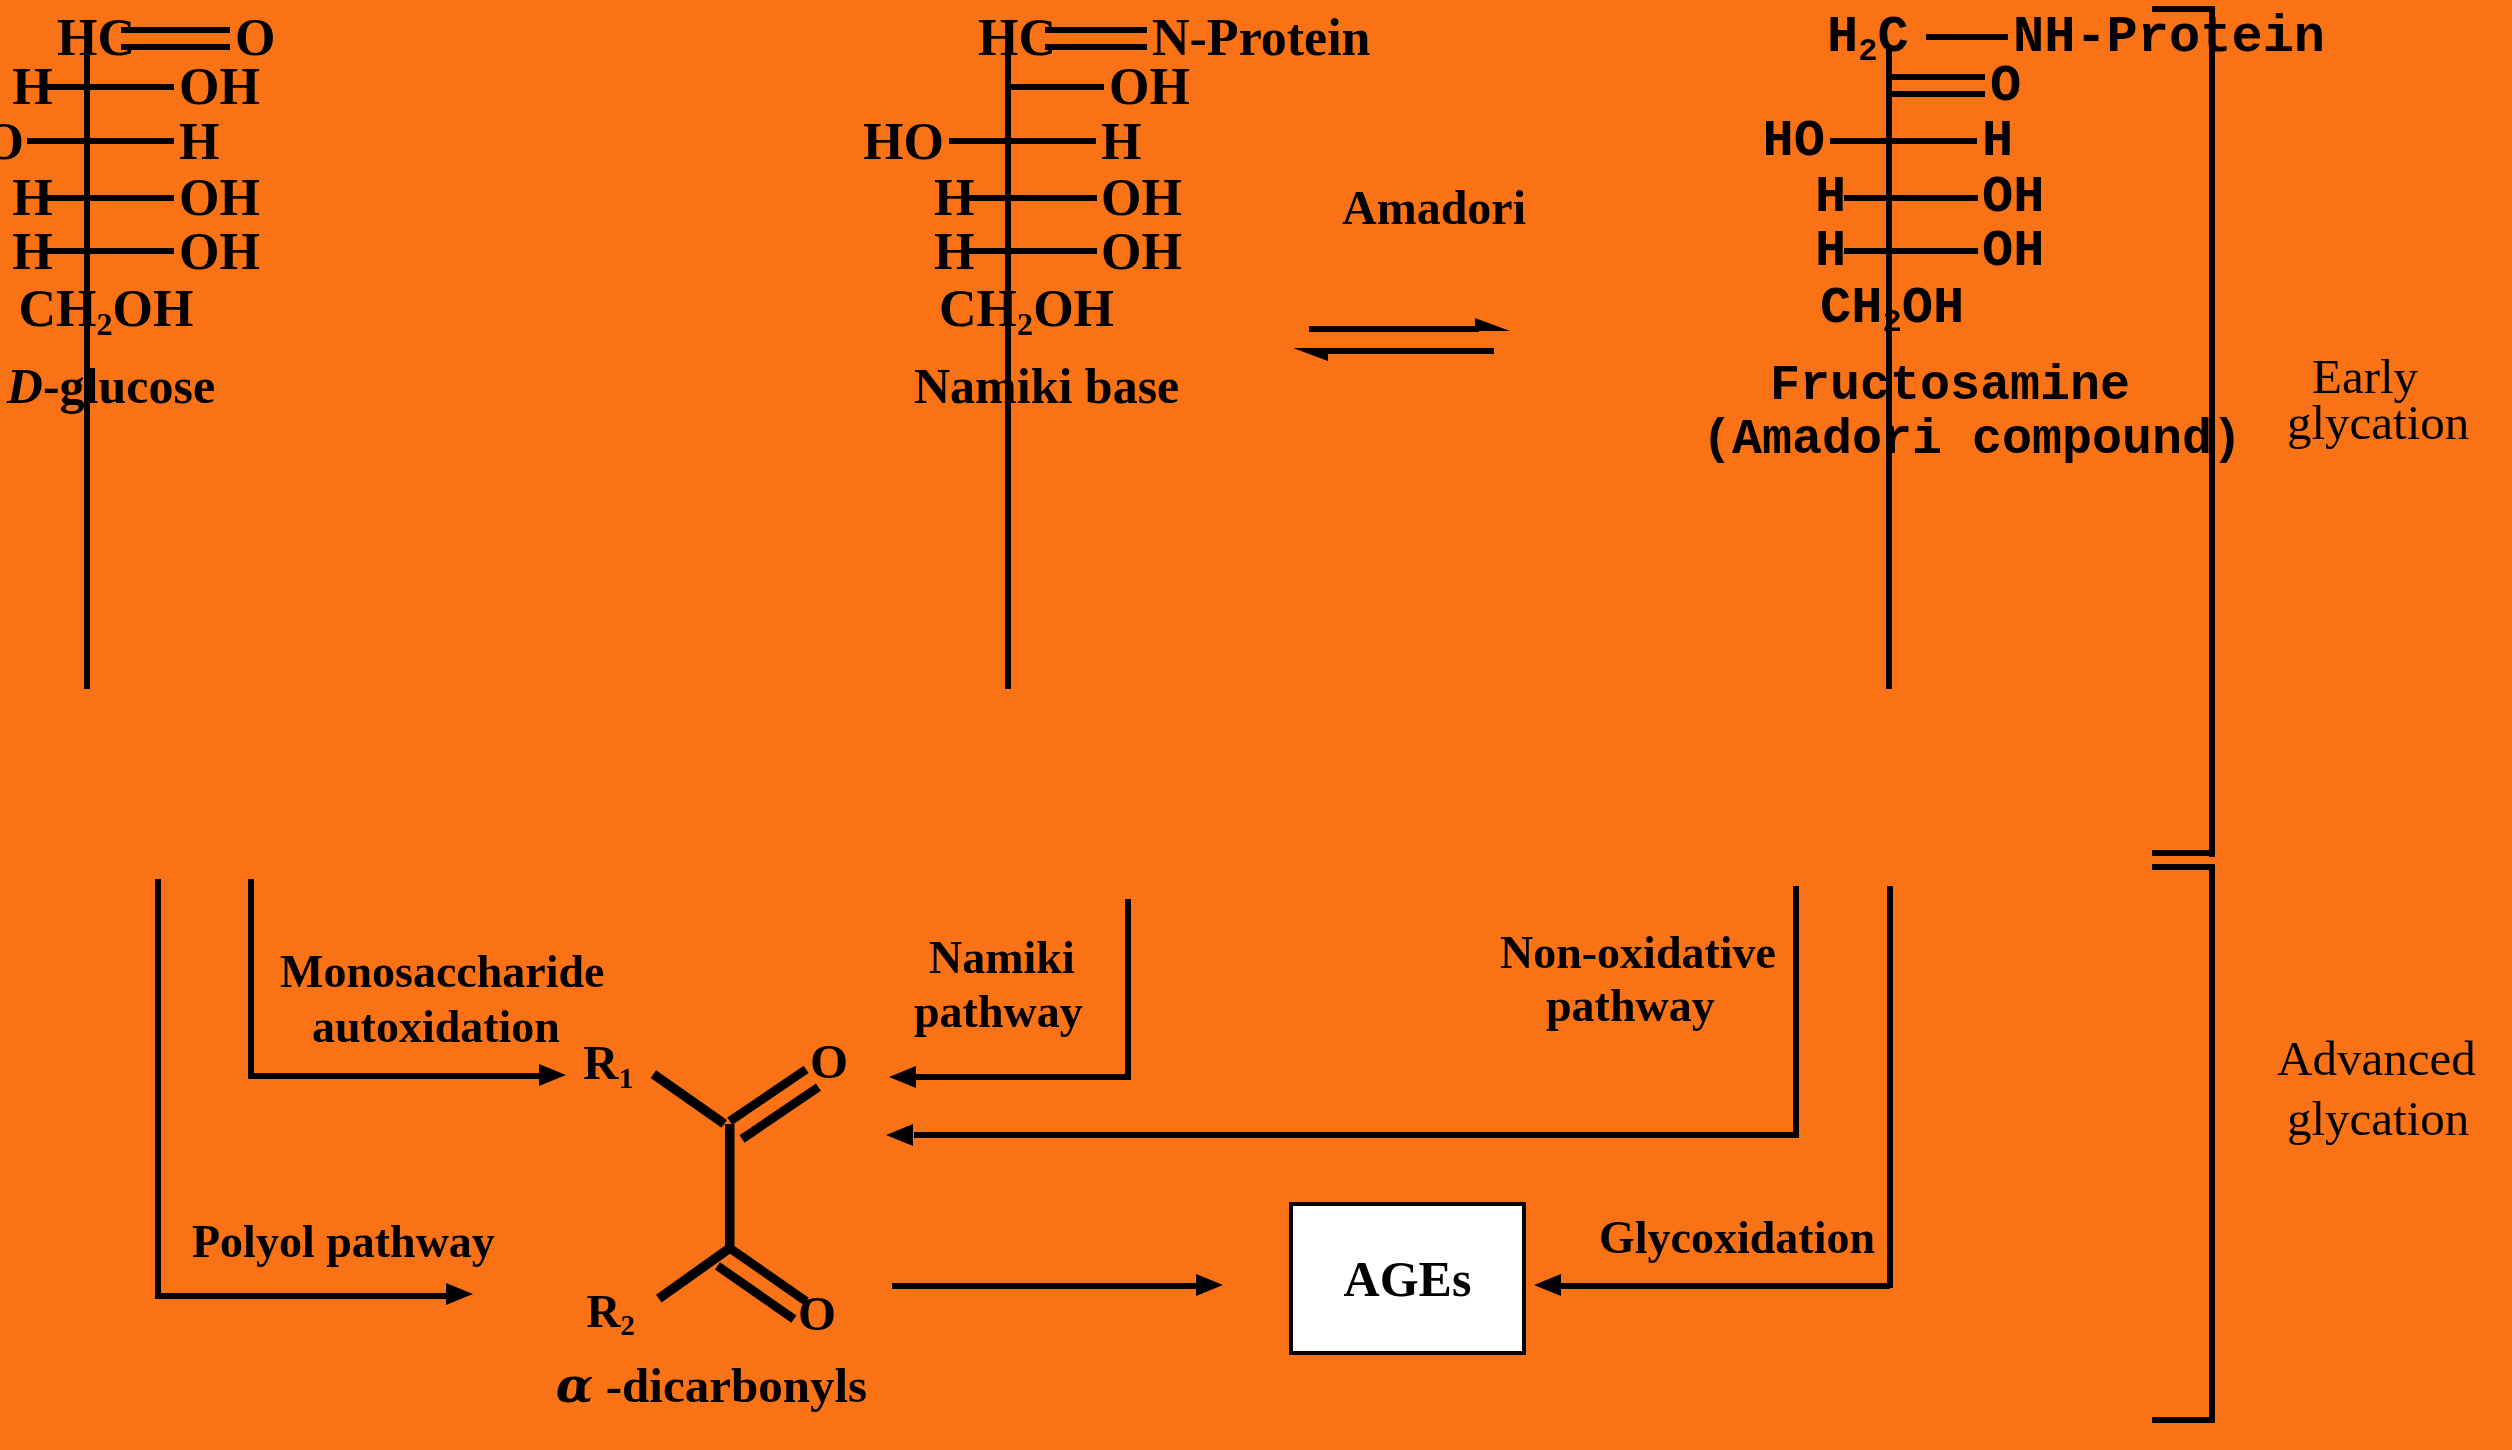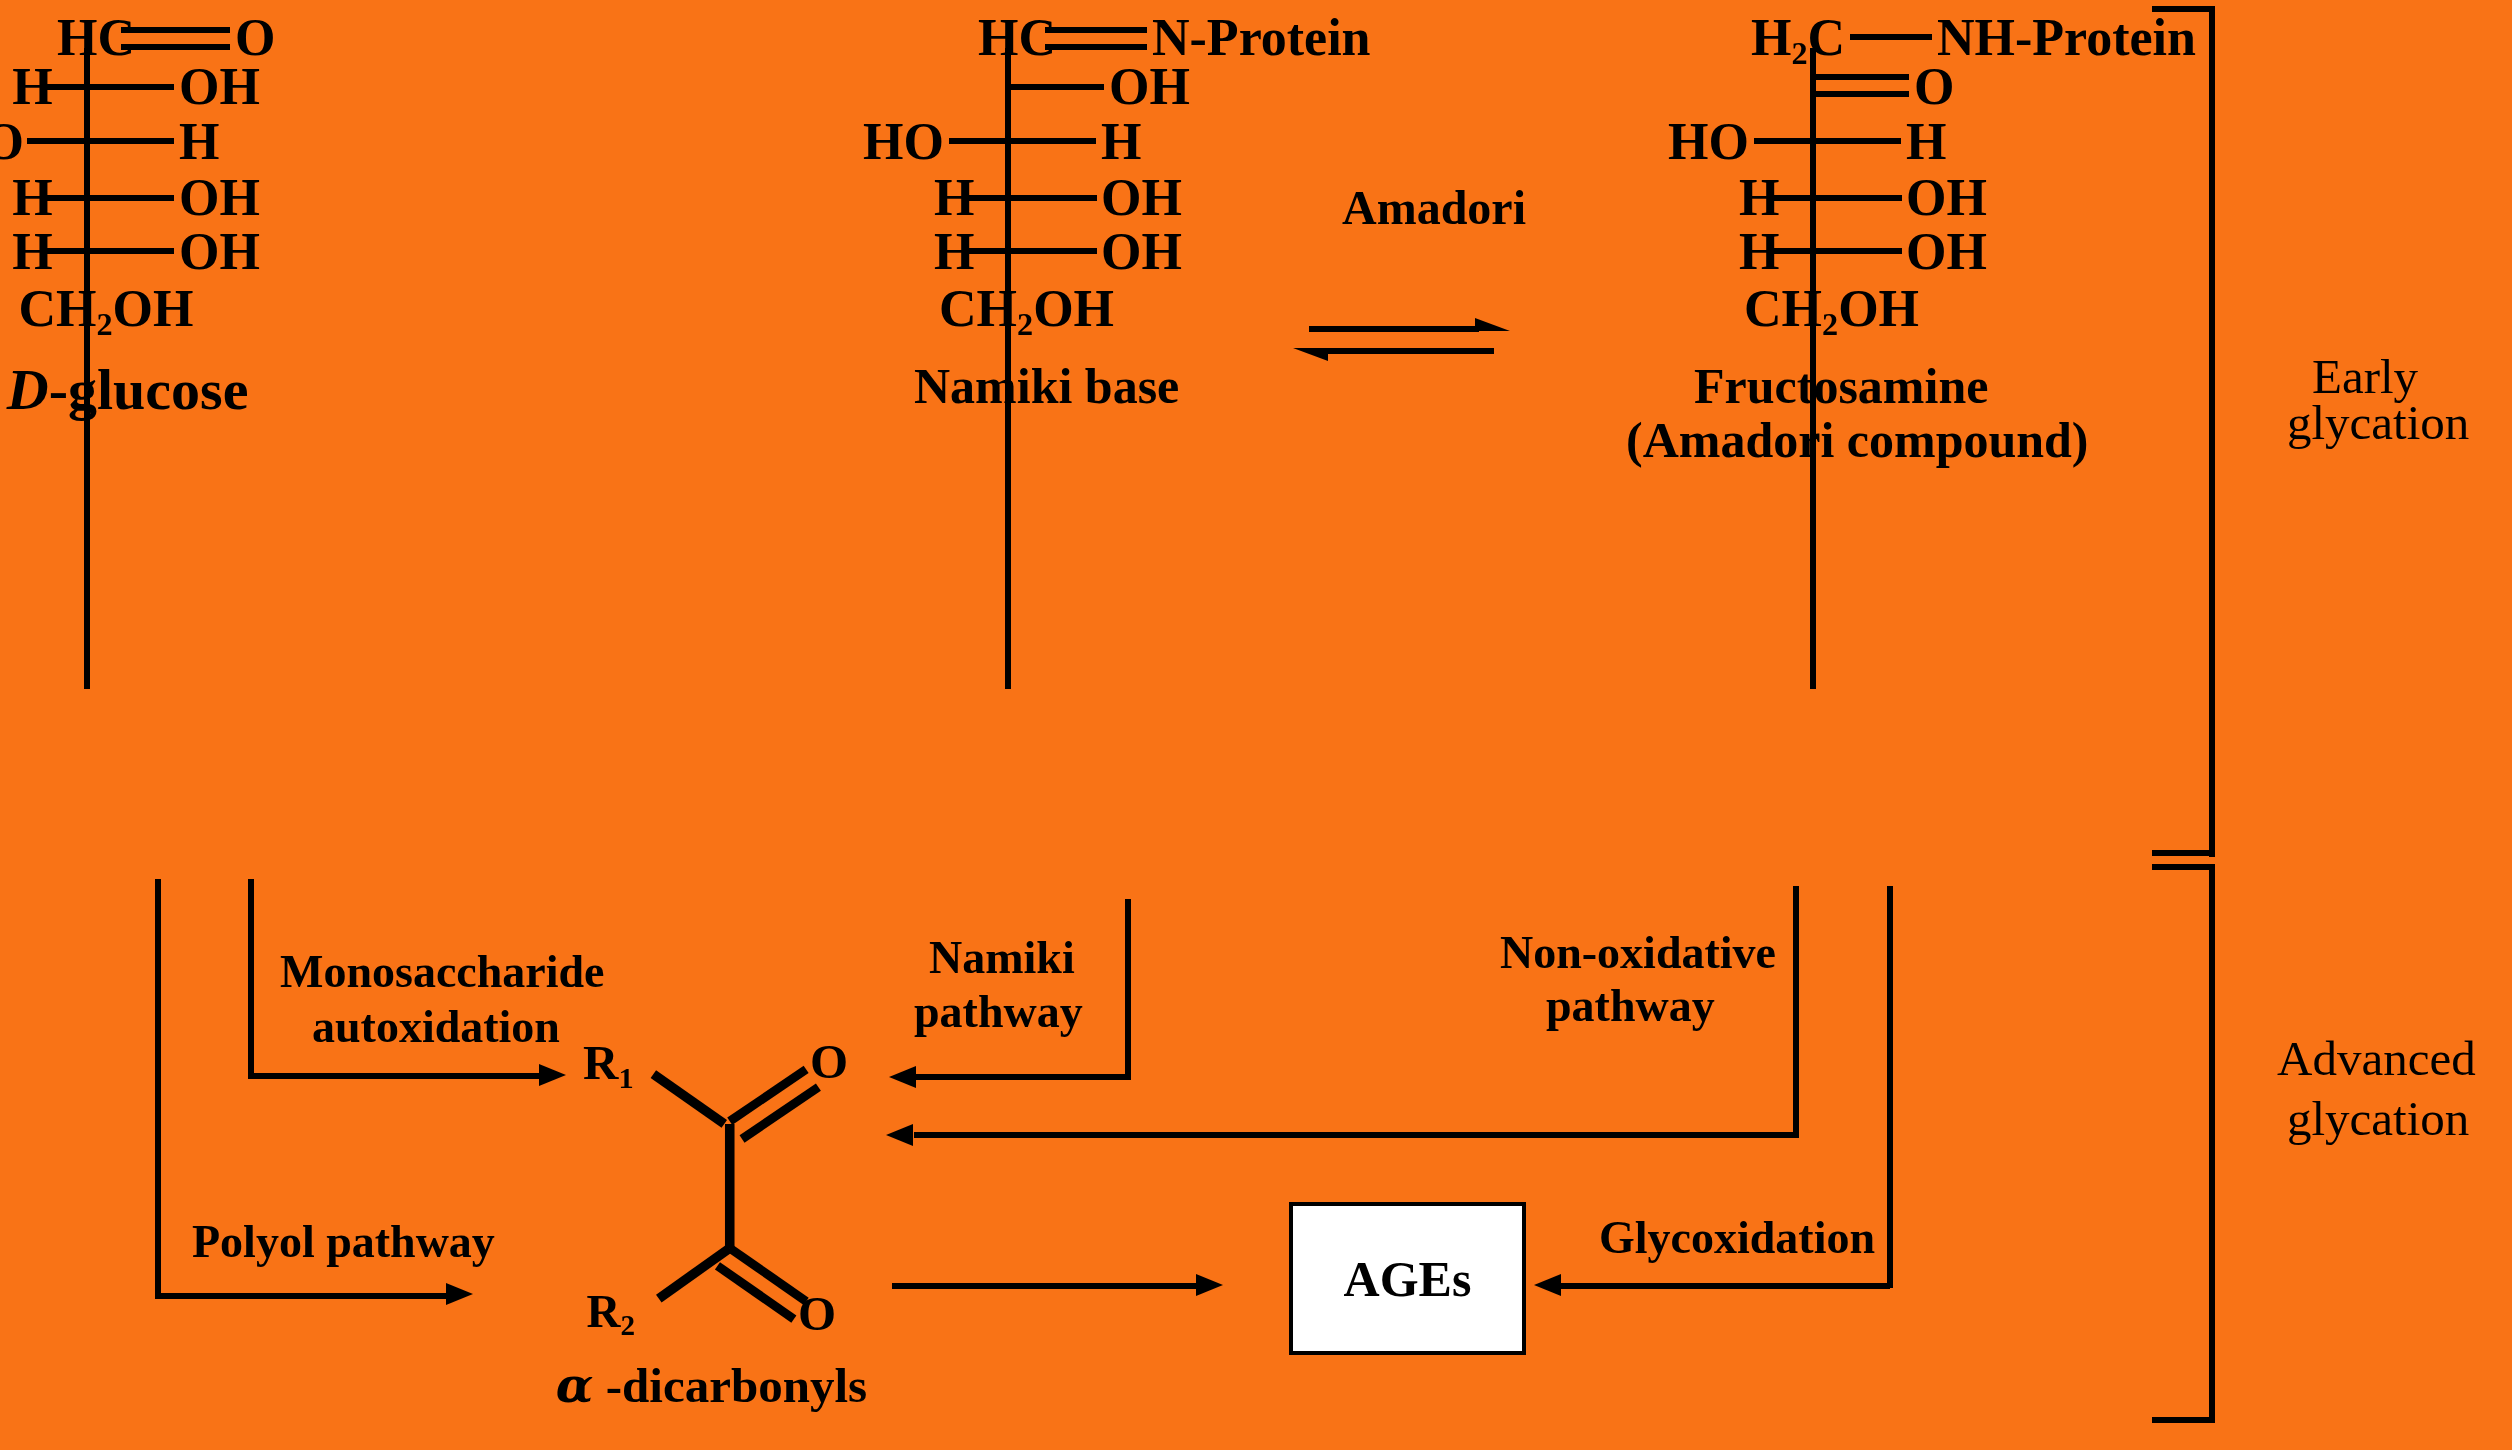--- a/index.html
+++ b/index.html
@@ -79,21 +79,21 @@
     <div class="txt bold" style="left:179px;top:172px;font-size:52px;">OH</div>
 
     <div class="hbond" style="left:41px;top:248px;width:133px;"></div>
     <div class="txt bold" style="left:12.3px;top:226px;font-size:52px;">H</div>
     <div class="txt bold" style="left:179px;top:226px;font-size:52px;">OH</div>
 
     <div class="txt bold" style="left:18.4px;top:283px;font-size:52px;">
       <span>CH</span><sub>2</sub><span>OH</span>
     </div>
 
-    <div class="txt bold" style="left:6.8px;top:361px;font-size:58px;">
+    <div class="txt bold" style="left:6.8px;top:361px;font-size:50px;">
       <span class="ital">D</span><span>-glucose</span>
     </div>
   </div>
 
 
   <div class="abs" style="left:862px;top:0;width:477px;height:736px;">
     <div class="txt bold" style="left:116px;top:12.3px;font-size:52px;">HC</div>
     <div class="dbl" style="left:183px;top:26.6px;width:102px;height:23px;">
       <i class="a"></i>
         <i class="b"></i>
@@ -130,21 +130,21 @@
     <div>
       <div class="arrow-line" style="left:0px;top:142px;width:170px;height:5.5px;"></div>
       <div class="halfhead-r" style="left:166px;top:134px;"></div>
     </div>
     <div>
       <div class="arrow-line" style="left:15px;top:164px;width:170px;height:5.5px;"></div>
       <div class="halfhead-l" style="left:-16.4px;top:164px;"></div>
     </div>
   </div>
 
-  <div class="abs" style="left:1652px;top:0;width:545px;height:804px;">
+  <div class="abs" style="left:1728px;top:0;width:545px;height:804px;font-family:Liberation Mono, monospace;">
     <div class="txt bold" style="left:99px;top:12.3px;font-size:52px;">
       <span>H</span><sub>2</sub><span>C</span>
     </div>
 
     <div class="hbond" style="left:198px;top:34px;width:82px;"></div>
     <div class="txt bold" style="left:285px;top:12.3px;font-size:52px;">NH-Protein</div>
 
     <div class="vbond" style="left:158px;top:48px;height:641px;"></div>
 
     <div class="dbl" style="left:158px;top:74px;width:99px;height:23px;">

